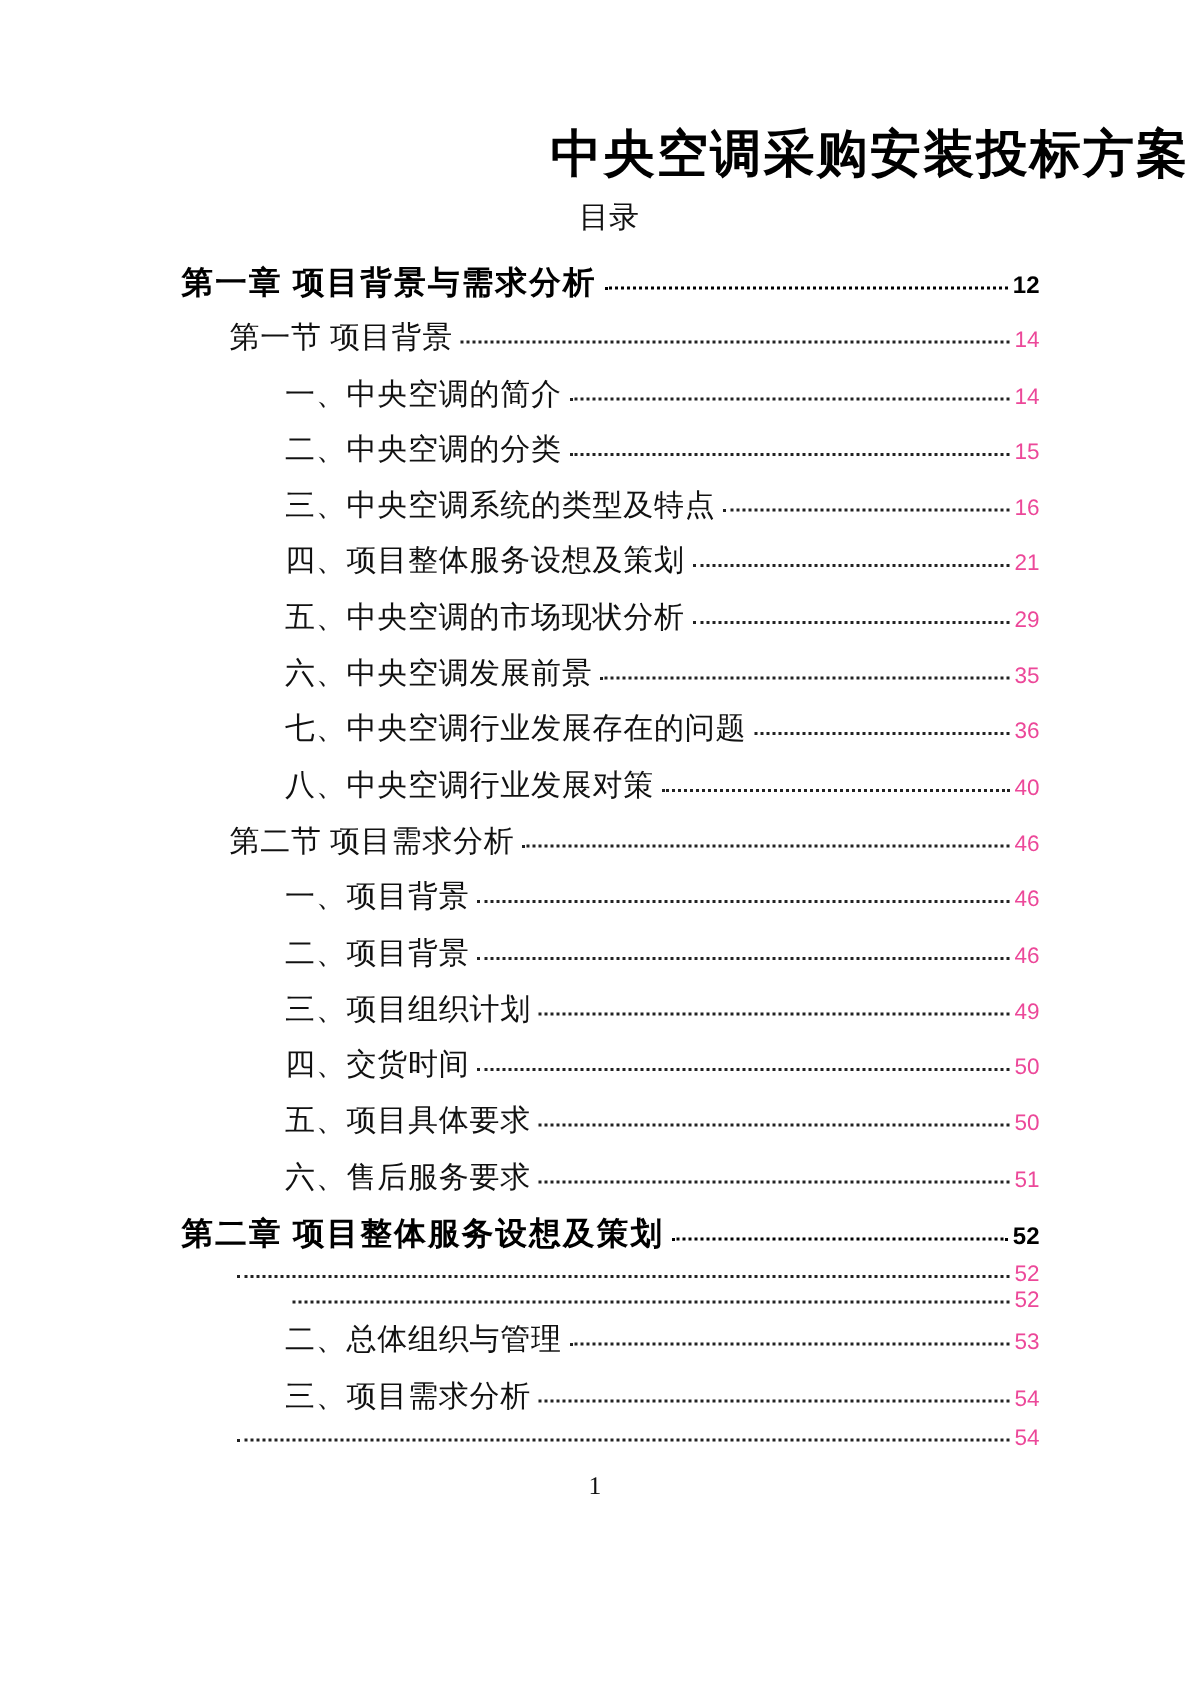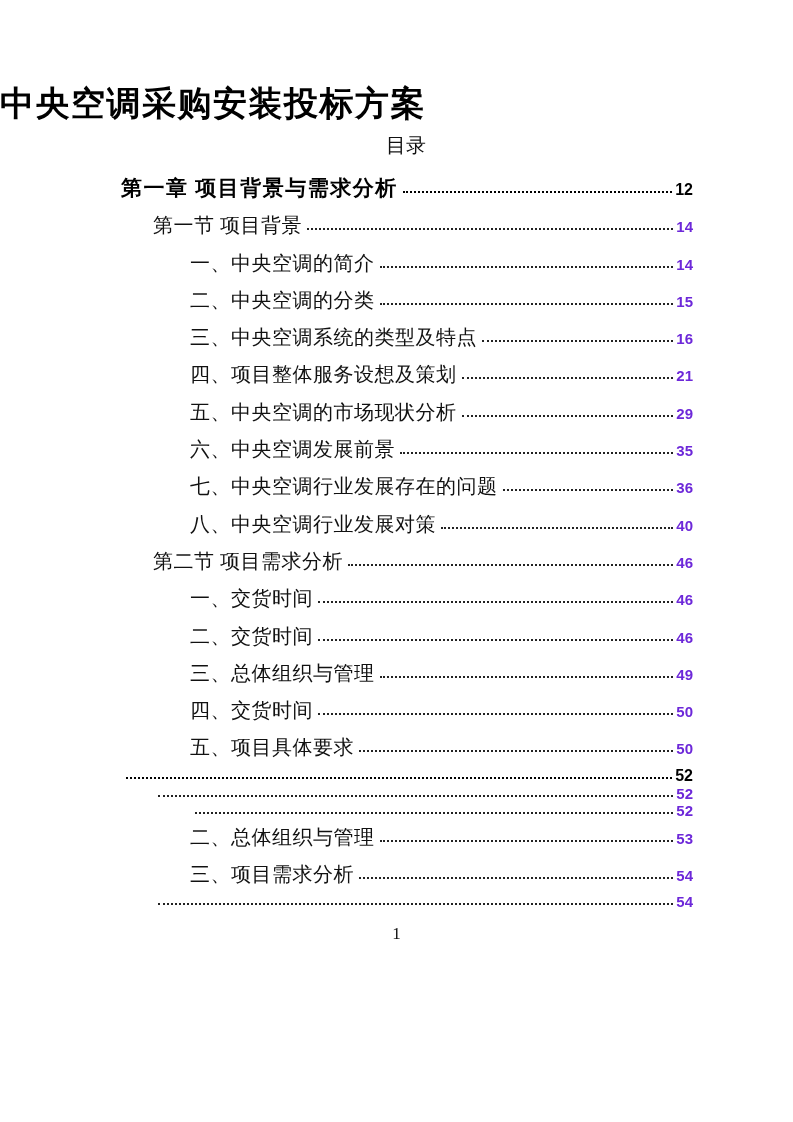--- a/index.html
+++ b/index.html
@@ -15,21 +15,21 @@
     font-family: "Liberation Serif", "DejaVu Serif", serif;
   }
   .page {
     position: relative;
     width: 793px;
     height: 1122px;
     background: #ffffff;
   }
   .doc-title {
     margin: 80px 0 0 0;
-    text-align: left;
+    text-align: right;
     font-size: 34px;
     font-weight: bold;
     letter-spacing: 1.5px;
     line-height: 48px;
     color: #000000;
     font-family: "Liberation Serif", "DejaVu Serif", serif;
   }
   .doc-subtitle {
     margin-top: 4px;
     text-align: center;
@@ -55,22 +55,21 @@
   .leader {
     flex: 1 1 auto;
     min-width: 12px;
     border-bottom: 2px dotted #222222;
     margin: 0 3px 0 5px;
     transform: translateY(-2px);
   }
   .toc-page {
     font-family: "Liberation Sans", "DejaVu Sans", sans-serif;
     font-size: 15px;
-    color: #6d28d9;
-    font-weight: bold;
+    color: #ec4899;
   }
   .toc-row.level-chapter .toc-text {
     font-weight: bold;
     font-size: 21px;
     letter-spacing: 1.5px;
     color: #000000;
   }
   .toc-row.level-chapter .leader {
     border-bottom: 2.6px dotted #000000;
   }
@@ -146,45 +145,51 @@
     <span class="toc-text">八、中央空调行业发展对策</span>
     <span class="leader"></span>
     <span class="toc-page">40</span>
   </div>
       <div class="toc-row level-section">
     <span class="toc-text">第二节 项目需求分析</span>
     <span class="leader"></span>
     <span class="toc-page">46</span>
   </div>
       <div class="toc-row level-item">
-    <span class="toc-text">一、交货时间</span>
+    <span class="toc-text">一、项目背景</span>
     <span class="leader"></span>
     <span class="toc-page">46</span>
   </div>
       <div class="toc-row level-item">
-    <span class="toc-text">二、交货时间</span>
+    <span class="toc-text">二、项目背景</span>
     <span class="leader"></span>
     <span class="toc-page">46</span>
   </div>
       <div class="toc-row level-item">
-    <span class="toc-text">三、总体组织与管理</span>
+    <span class="toc-text">三、项目组织计划</span>
     <span class="leader"></span>
     <span class="toc-page">49</span>
   </div>
       <div class="toc-row level-item">
     <span class="toc-text">四、交货时间</span>
     <span class="leader"></span>
     <span class="toc-page">50</span>
   </div>
       <div class="toc-row level-item">
     <span class="toc-text">五、项目具体要求</span>
     <span class="leader"></span>
     <span class="toc-page">50</span>
   </div>
+      <div class="toc-row level-item">
+    <span class="toc-text">六、售后服务要求</span>
+    <span class="leader"></span>
+    <span class="toc-page">51</span>
+  </div>
       <div class="toc-row level-chapter">
+    <span class="toc-text">第二章 项目整体服务设想及策划</span>
     <span class="leader"></span>
     <span class="toc-page">52</span>
   </div>
       <div class="toc-row level-section">
     <span class="leader"></span>
     <span class="toc-page">52</span>
   </div>
       <div class="toc-row level-item">
     <span class="leader"></span>
     <span class="toc-page">52</span>

